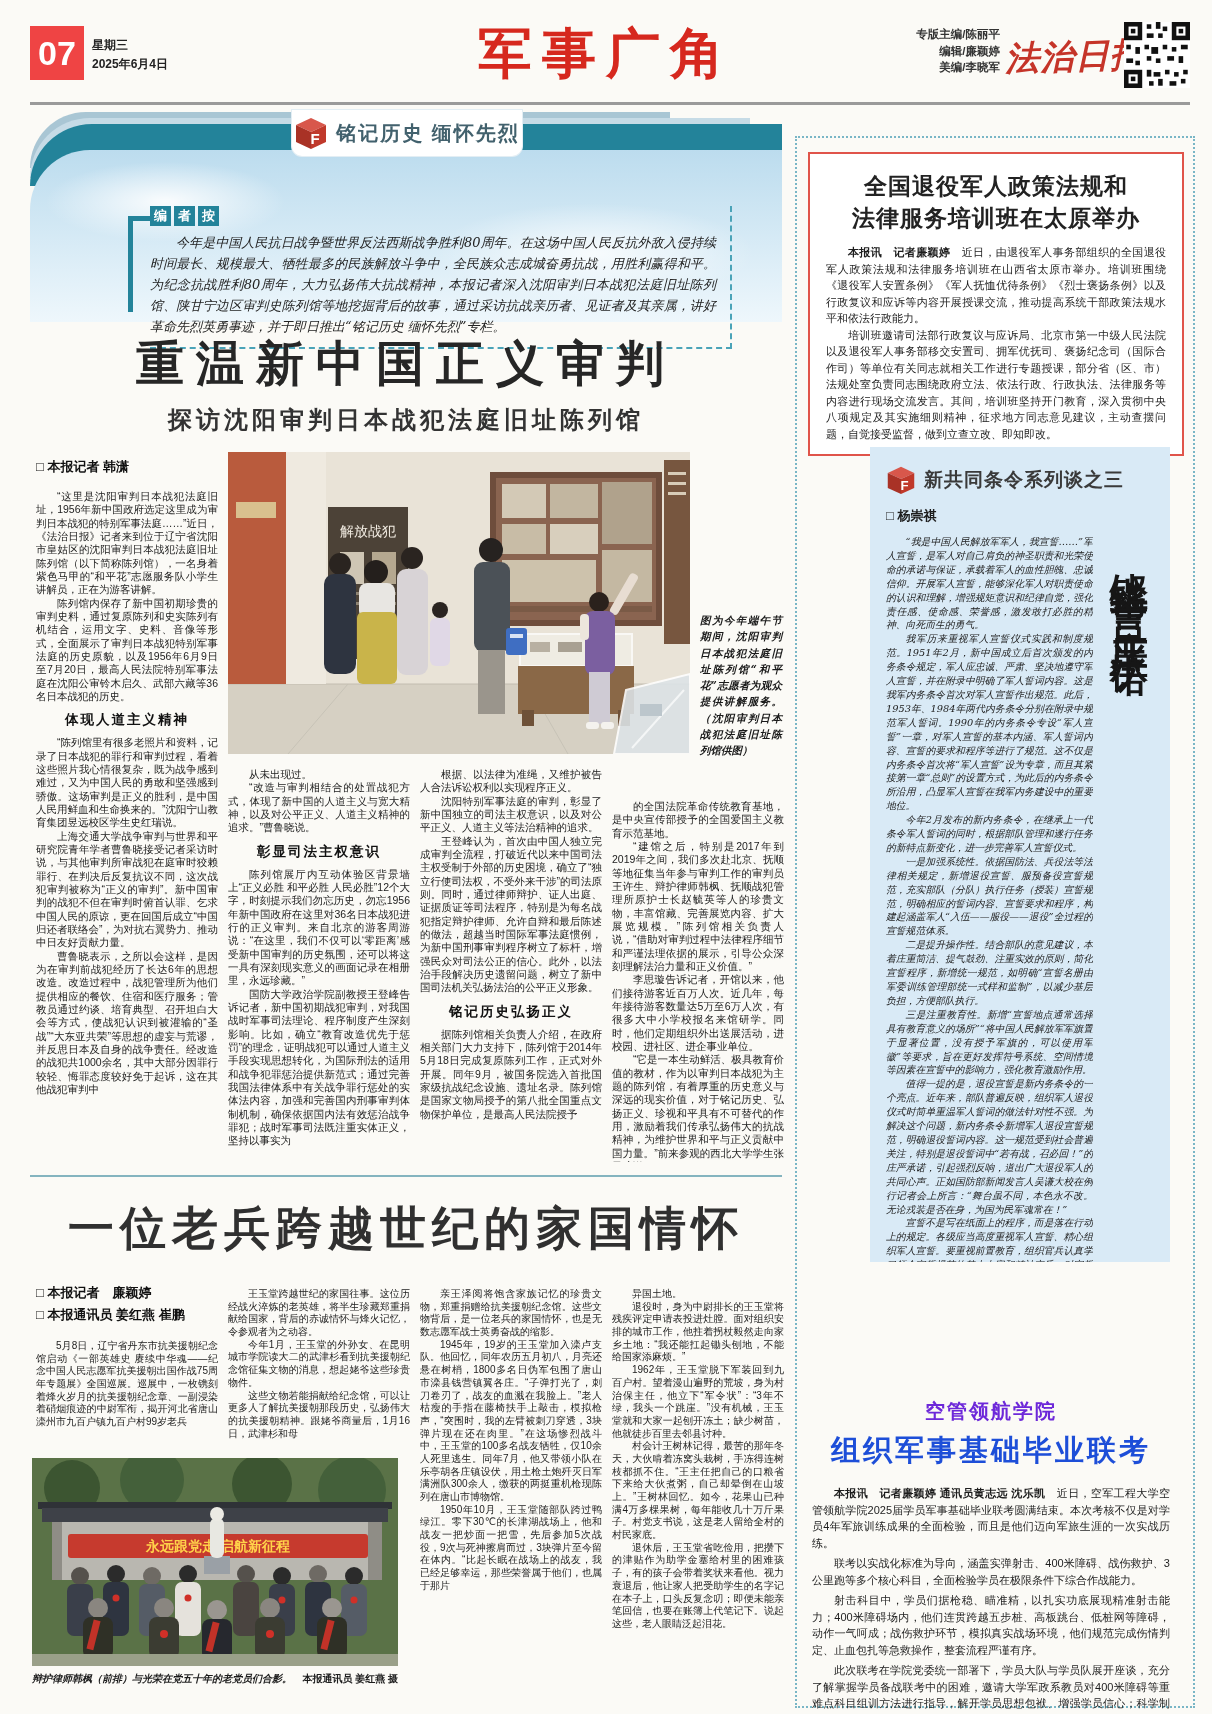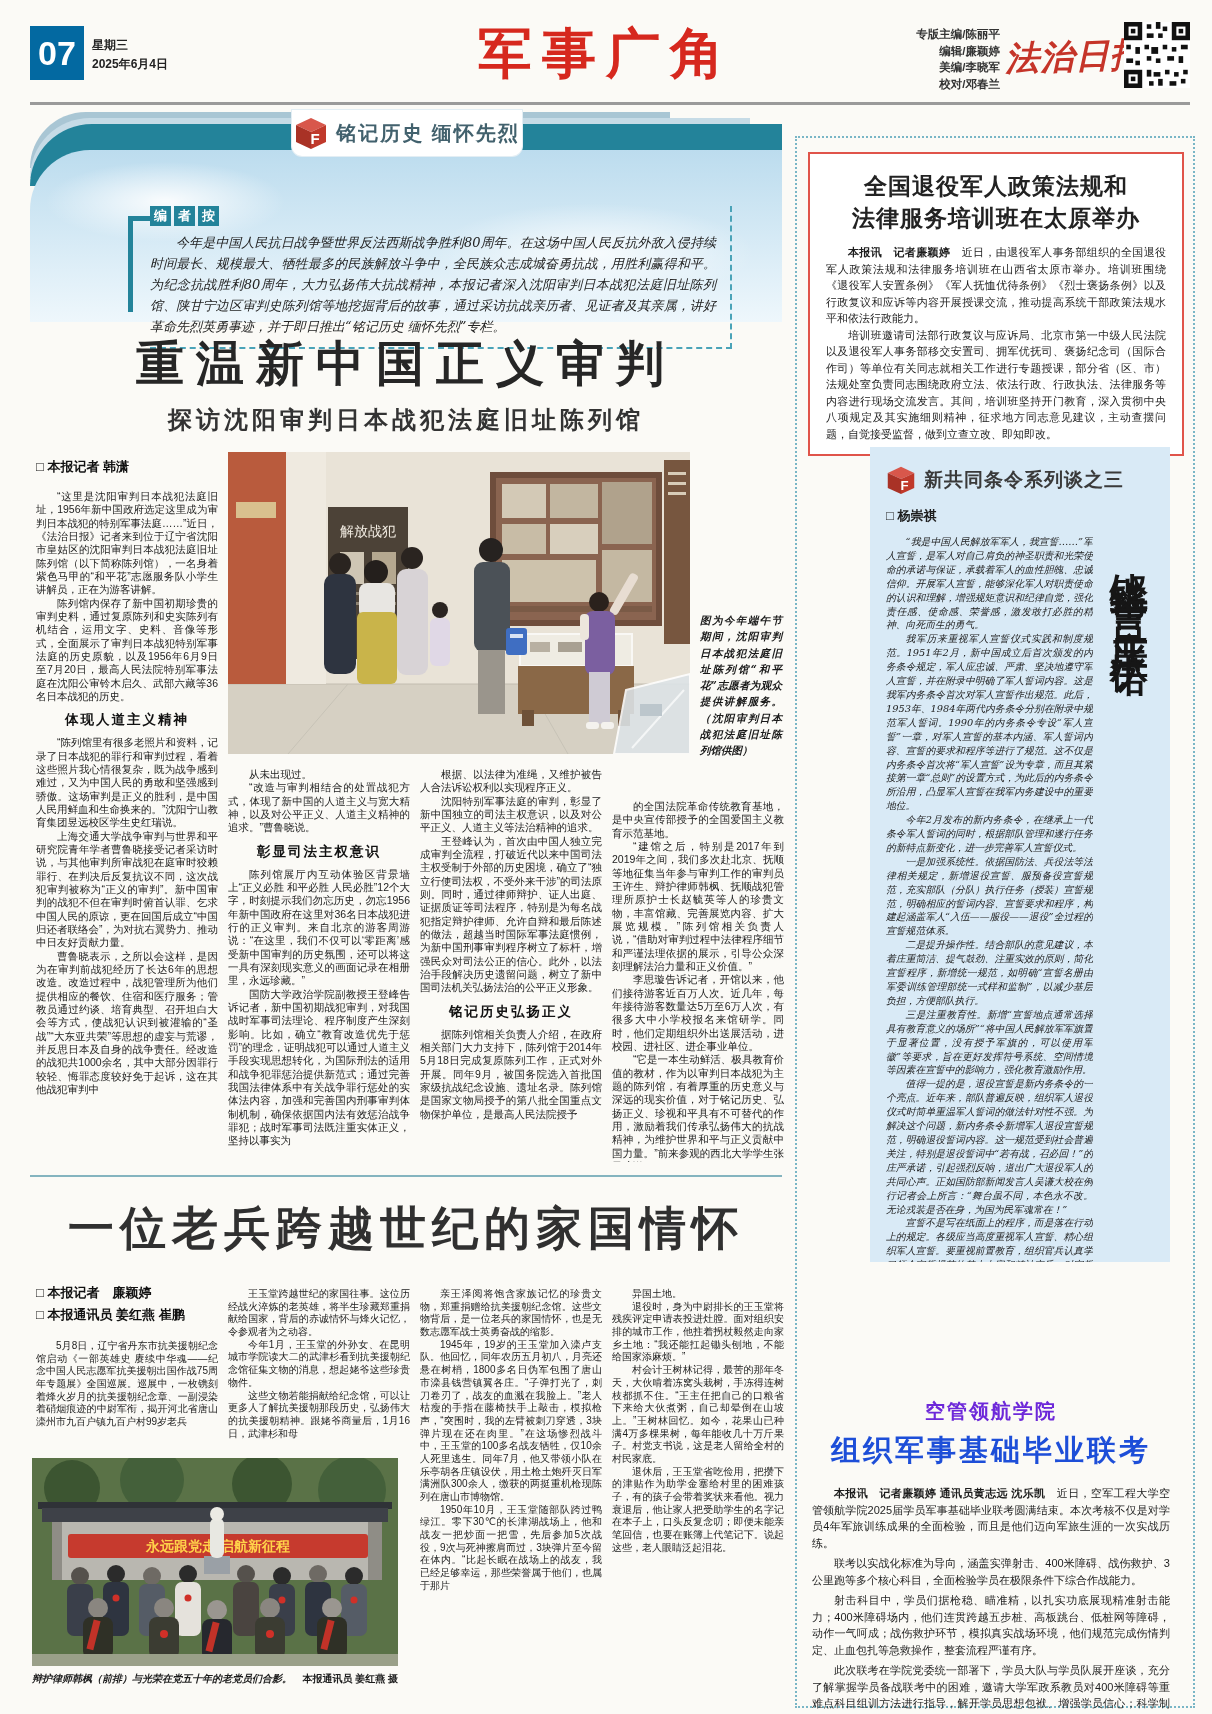--- a/index.html
+++ b/index.html
@@ -1,19 +1,19 @@
 <!DOCTYPE html>
 <html><head>
 <meta charset="utf-8">
 <style>
   html,body{margin:0;padding:0;}
   body{width:1212px;height:1714px;background:#fbfaf6;font-family:"Liberation Sans","DejaVu Sans",sans-serif;color:#1d1d1d;position:relative;overflow:hidden;}
   .abs{position:absolute;}
   
-  .pagenum{left:30px;top:26px;width:54px;height:54px;background:#0369a1;color:#fff;font-size:34px;font-weight:900;display:flex;align-items:center;justify-content:center;}
+  .pagenum{left:30px;top:26px;width:54px;height:54px;background:#ef4444;color:#fff;font-size:34px;font-weight:900;display:flex;align-items:center;justify-content:center;}
   .dateblock{left:92px;top:36px;font-size:12px;line-height:1.6;color:#222;font-weight:700;}
   .section-title{left:0;top:18px;width:1212px;text-align:center;font-size:54px;font-weight:900;color:#d6281e;letter-spacing:10px;}
   .credits{left:0;top:26px;width:1000px;text-align:right;font-size:11.5px;line-height:1.45;color:#333;font-weight:700;}
   .masthead{left:1005px;top:34px;width:135px;font-size:34px;font-weight:900;color:#c53429;font-style:italic;font-family:"DejaVu Serif",serif;transform:rotate(-2deg);letter-spacing:1px;white-space:nowrap;}
   .masthead .seal{display:inline-block;width:10px;height:10px;background:#c53429;margin-left:2px;}
   .qr{left:1124px;top:22px;}
   .hrule{left:30px;top:102px;width:1160px;height:3px;background:#9a9a9a;}
   
   .band1{left:30px;top:112px;width:640px;height:56px;background:#a9c6d4;border-radius:64px 0 0 0;}
   .band2{left:30px;top:118px;width:720px;height:60px;background:#c6dbe6;border-radius:64px 0 0 0;}
@@ -71,21 +71,20 @@
 <div class="abs pagenum">07</div>
 <div class="abs dateblock">
   <div>星期三</div>
   <div>2025年6月4日</div>
 </div>
 <div class="abs section-title">军事广角</div>
 <div class="abs credits">
   <div>专版主编/陈丽平</div>
   <div>编辑/廉颖婷</div>
   <div>美编/李晓军</div>
-  <div>校对/邓春兰</div>
 </div>
 <div class="abs masthead"><span>法治日报</span><span class="seal"></span></div>
 <div class="abs qr">
   <svg width="66" height="66" viewBox="0 0 29 29">
     <rect width="29" height="29" fill="#fff"></rect>
     <g fill="#111">
       <rect x="0" y="0" width="8" height="8"></rect>
         <rect x="21" y="0" width="8" height="8"></rect>
         <rect x="0" y="21" width="8" height="8"></rect>
       <rect x="2" y="2" width="4" height="4" fill="#fff"></rect>
@@ -269,20 +268,21 @@
     <p>这些文物若能捐献给纪念馆，可以让更多人了解抗美援朝那段历史，弘扬伟大的抗美援朝精神。跟姥爷商量后，1月16日，武津杉和母</p>
   </div>
 <div class="abs col bcol" style="left:420px;top:1288px;width:182px;height:378px;">
     <p>亲王泽阅将饱含家族记忆的珍贵文物，郑重捐赠给抗美援朝纪念馆。这些文物背后，是一位老兵的家国情怀，也是无数志愿军战士英勇奋战的缩影。</p>
     <p>1945年，19岁的王玉堂加入滦卢支队。他回忆，同年农历五月初八，月亮还悬在树梢，1800多名日伪军包围了唐山市滦县钱营镇翼各庄。“子弹打光了，刺刀卷刃了，战友的血溅在我脸上。”老人枯瘦的手指在藤椅扶手上敲击，模拟枪声，“突围时，我的左臂被刺刀穿透，3块弹片现在还在肉里。”在这场惨烈战斗中，王玉堂的100多名战友牺牲，仅10余人死里逃生。同年7月，他又带领小队在乐亭胡各庄镇设伏，用土枪土炮歼灭日军满洲队300余人，缴获的两挺重机枪现陈列在唐山市博物馆。</p>
     <p>1950年10月，王玉堂随部队跨过鸭绿江。零下30℃的长津湖战场上，他和战友一把炒面一把雪，先后参加5次战役，9次与死神擦肩而过，3块弹片至今留在体内。“比起长眠在战场上的战友，我已经足够幸运，那些荣誉属于他们，也属于那片</p>
   </div>
 <div class="abs col bcol" style="left:612px;top:1288px;width:172px;height:378px;">
     <p>异国土地。</p>
     <p>退役时，身为中尉排长的王玉堂将残疾评定申请表投进灶膛。面对组织安排的城市工作，他拄着拐杖毅然走向家乡土地：“我还能扛起锄头刨地，不能给国家添麻烦。”</p>
+    <p>1962年，王玉堂脱下军装回到九百户村。望着漫山遍野的荒坡，身为村治保主任，他立下“军令状”：“3年不绿，我头一个跳崖。”没有机械，王玉堂就和大家一起刨开冻土；缺少树苗，他就徒步百里去邻县讨种。</p>
     <p>村会计王树林记得，最苦的那年冬天，大伙啃着冻窝头栽树，手冻得连树枝都抓不住。“王主任把自己的口粮省下来给大伙煮粥，自己却晕倒在山坡上。”王树林回忆。如今，花果山已种满4万多棵果树，每年能收几十万斤果子。村党支书说，这是老人留给全村的村民家底。</p>
     <p>退休后，王玉堂省吃俭用，把攒下的津贴作为助学金塞给村里的困难孩子，有的孩子会带着奖状来看他。视力衰退后，他让家人把受助学生的名字记在本子上，口头反复念叨；即便未能亲笔回信，也要在账簿上代笔记下。说起这些，老人眼睛泛起泪花。</p>
   </div>
 
 <div class="abs" style="left:32px;top:1458px;text-align:center;">
   <svg width="366" height="208" viewBox="0 0 366 208">
     <rect width="366" height="208" fill="#5a7247"></rect>
     <circle cx="40" cy="30" r="28" fill="#3c5531"></circle>
       <circle cx="120" cy="22" r="32" fill="#44603a"></circle>
     <circle cx="230" cy="26" r="30" fill="#3c5531"></circle>

